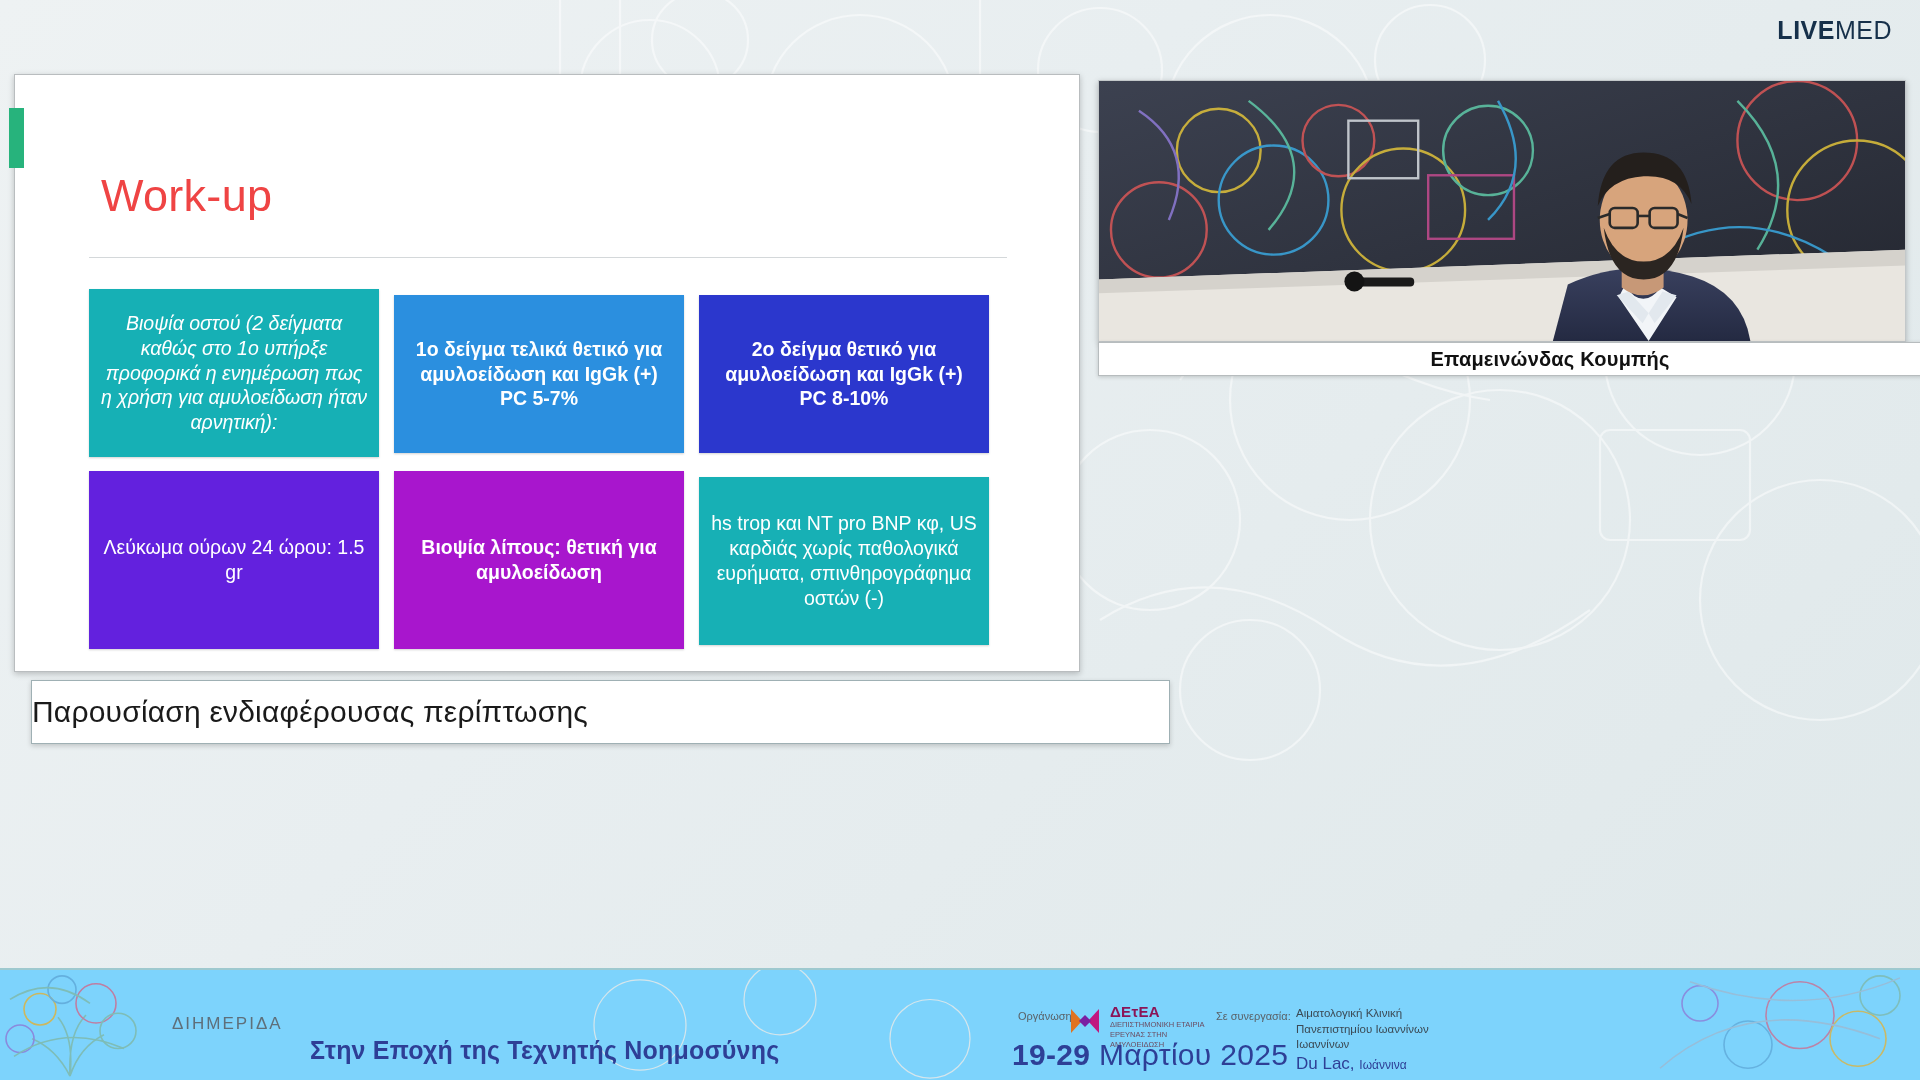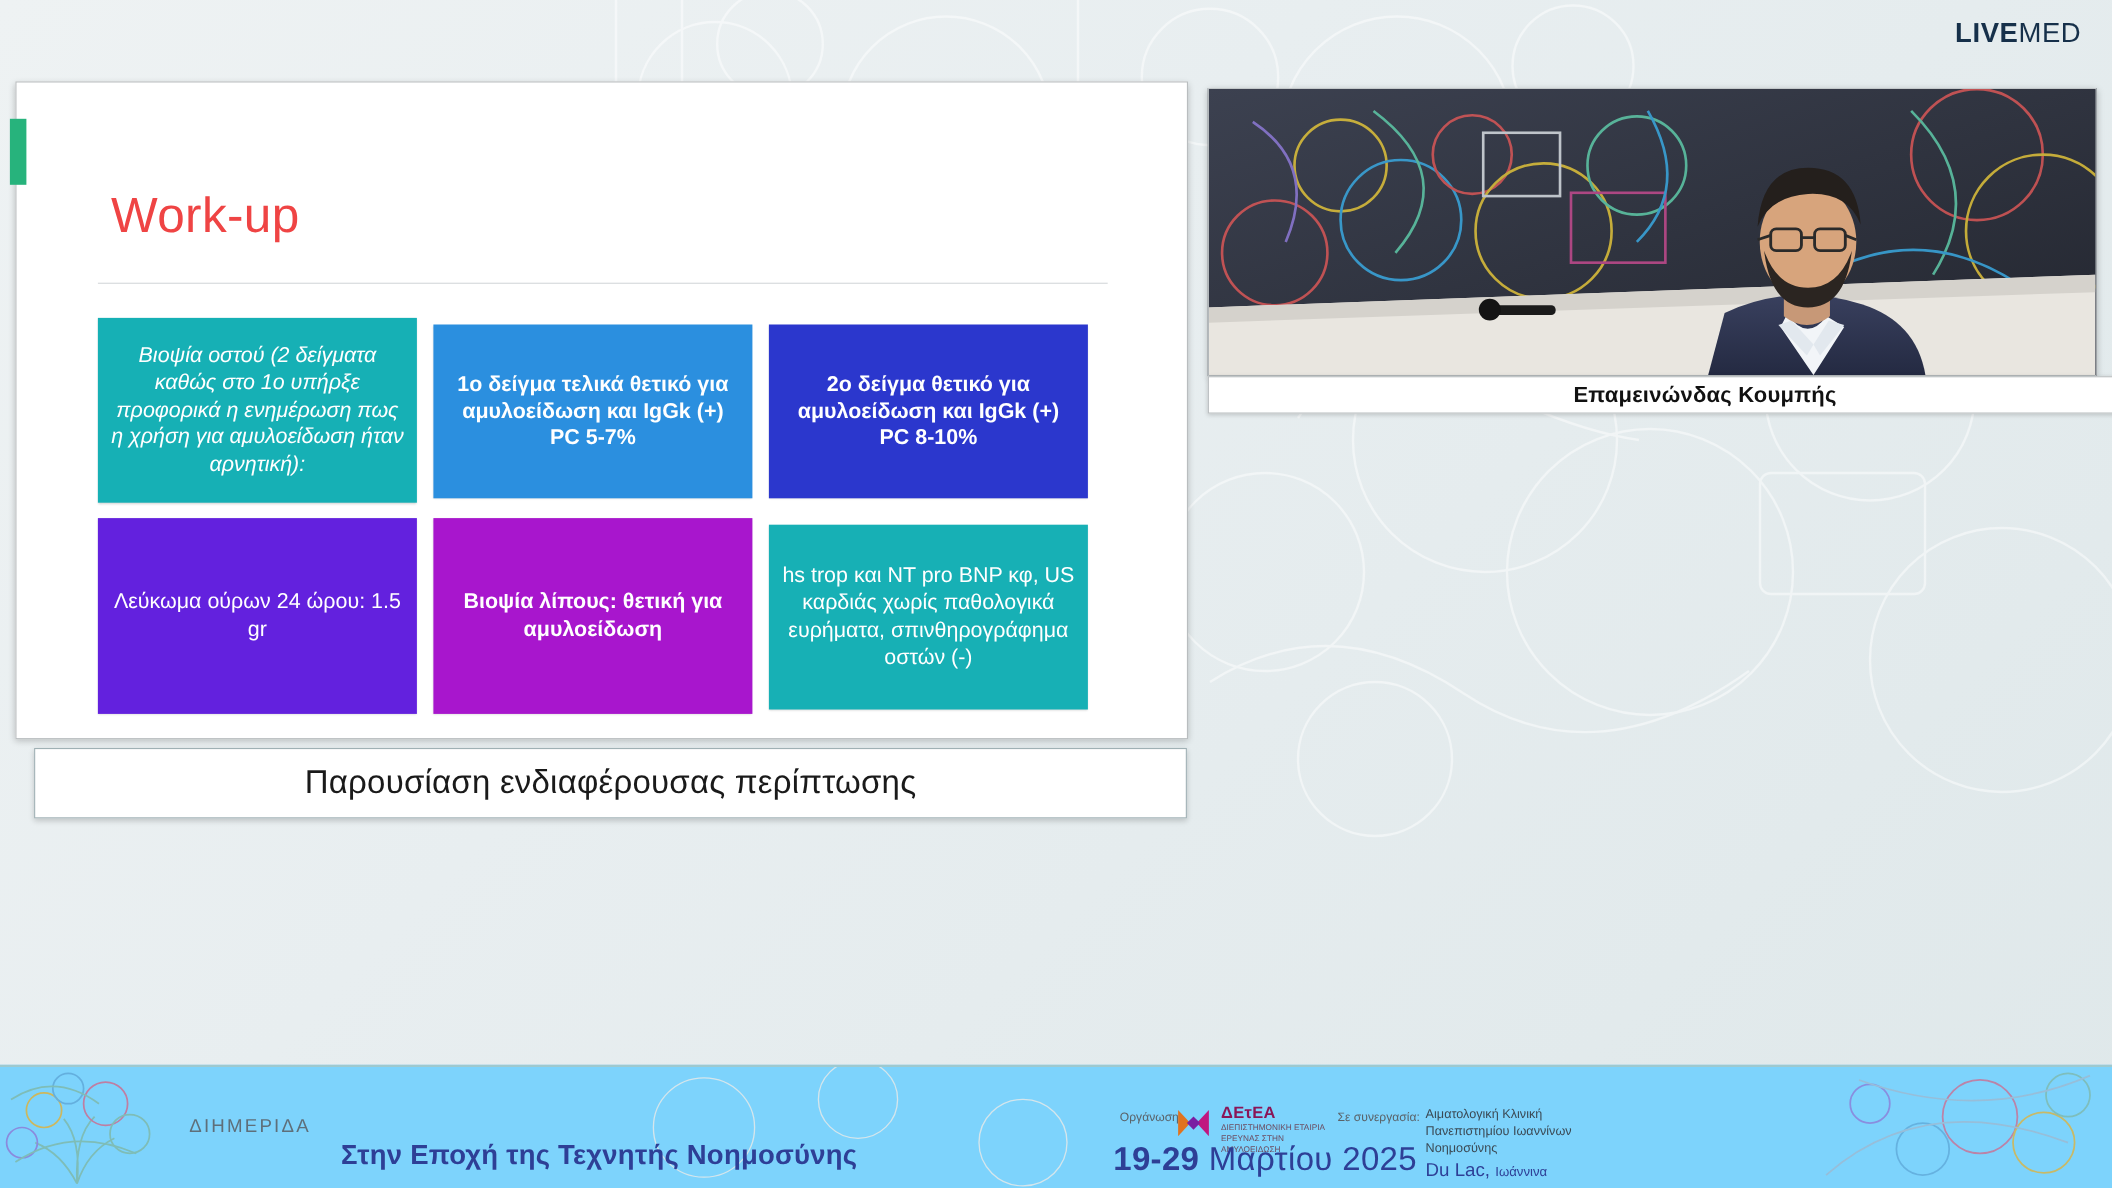--- a/index.html
+++ b/index.html
@@ -79,25 +79,25 @@
   .cell.r1c1 { align-self: start; height: 168px; }
   .cell.r1c2 { align-self: start; height: 158px; margin-top: 6px; }
   .cell.r1c3 { align-self: start; height: 158px; margin-top: 6px; }
   .cell.r2c1 { height: 178px; }
   .cell.r2c2 { height: 178px; }
   .cell.r2c3 { height: 168px; margin-top: 6px; }
 
   
   .caption-bar {
     position: absolute; left: 31px; top: 680px;
-    width: 1048px; height: 64px;
+    width: 1139px; height: 64px;
     background: #ffffff;
     border: 1px solid #9fb0b4;
     box-shadow: 0 2px 5px rgba(0,0,0,.18);
-    display: flex; align-items: center; justify-content: center;
+    display: flex; align-items: center; 
     z-index: 5;
   }
   .caption-bar .cap-text {
     font-size: 30px; color: #1a1a1a; font-weight: 400; letter-spacing: .2px;
   }
 
   
   .video-wrap {
     position: absolute; left: 1098px; top: 80px;
     width: 808px; height: 262px;
@@ -356,18 +356,18 @@
   <div class="f-deta-sub">ΔΙΕΠΙΣΤΗΜΟΝΙΚΗ ΕΤΑΙΡΙΑ ΕΡΕΥΝΑΣ ΣΤΗΝ ΑΜΥΛΟΕΙΔΩΣΗ</div>
 
   <div class="f-coop-label">Σε συνεργασία:</div>
   <div class="f-coop">Αιματολογική Κλινική Πανεπιστημίου Ιωαννίνων</div>
 
   <div class="f-dates">
     <span>19-29</span>
     <span class="mon">Μαρτίου 2025</span>
   </div>
 
-  <div class="f-hotel-label">Νοημοσύνης</div>
+  <div class="f-hotel-label">Ιωαννίνων</div>
   <div class="f-hotel">
     <span>Du Lac,</span>
     <span class="city">Ιωάννινα</span>
   </div>
 </div>
 
 </body></html>

